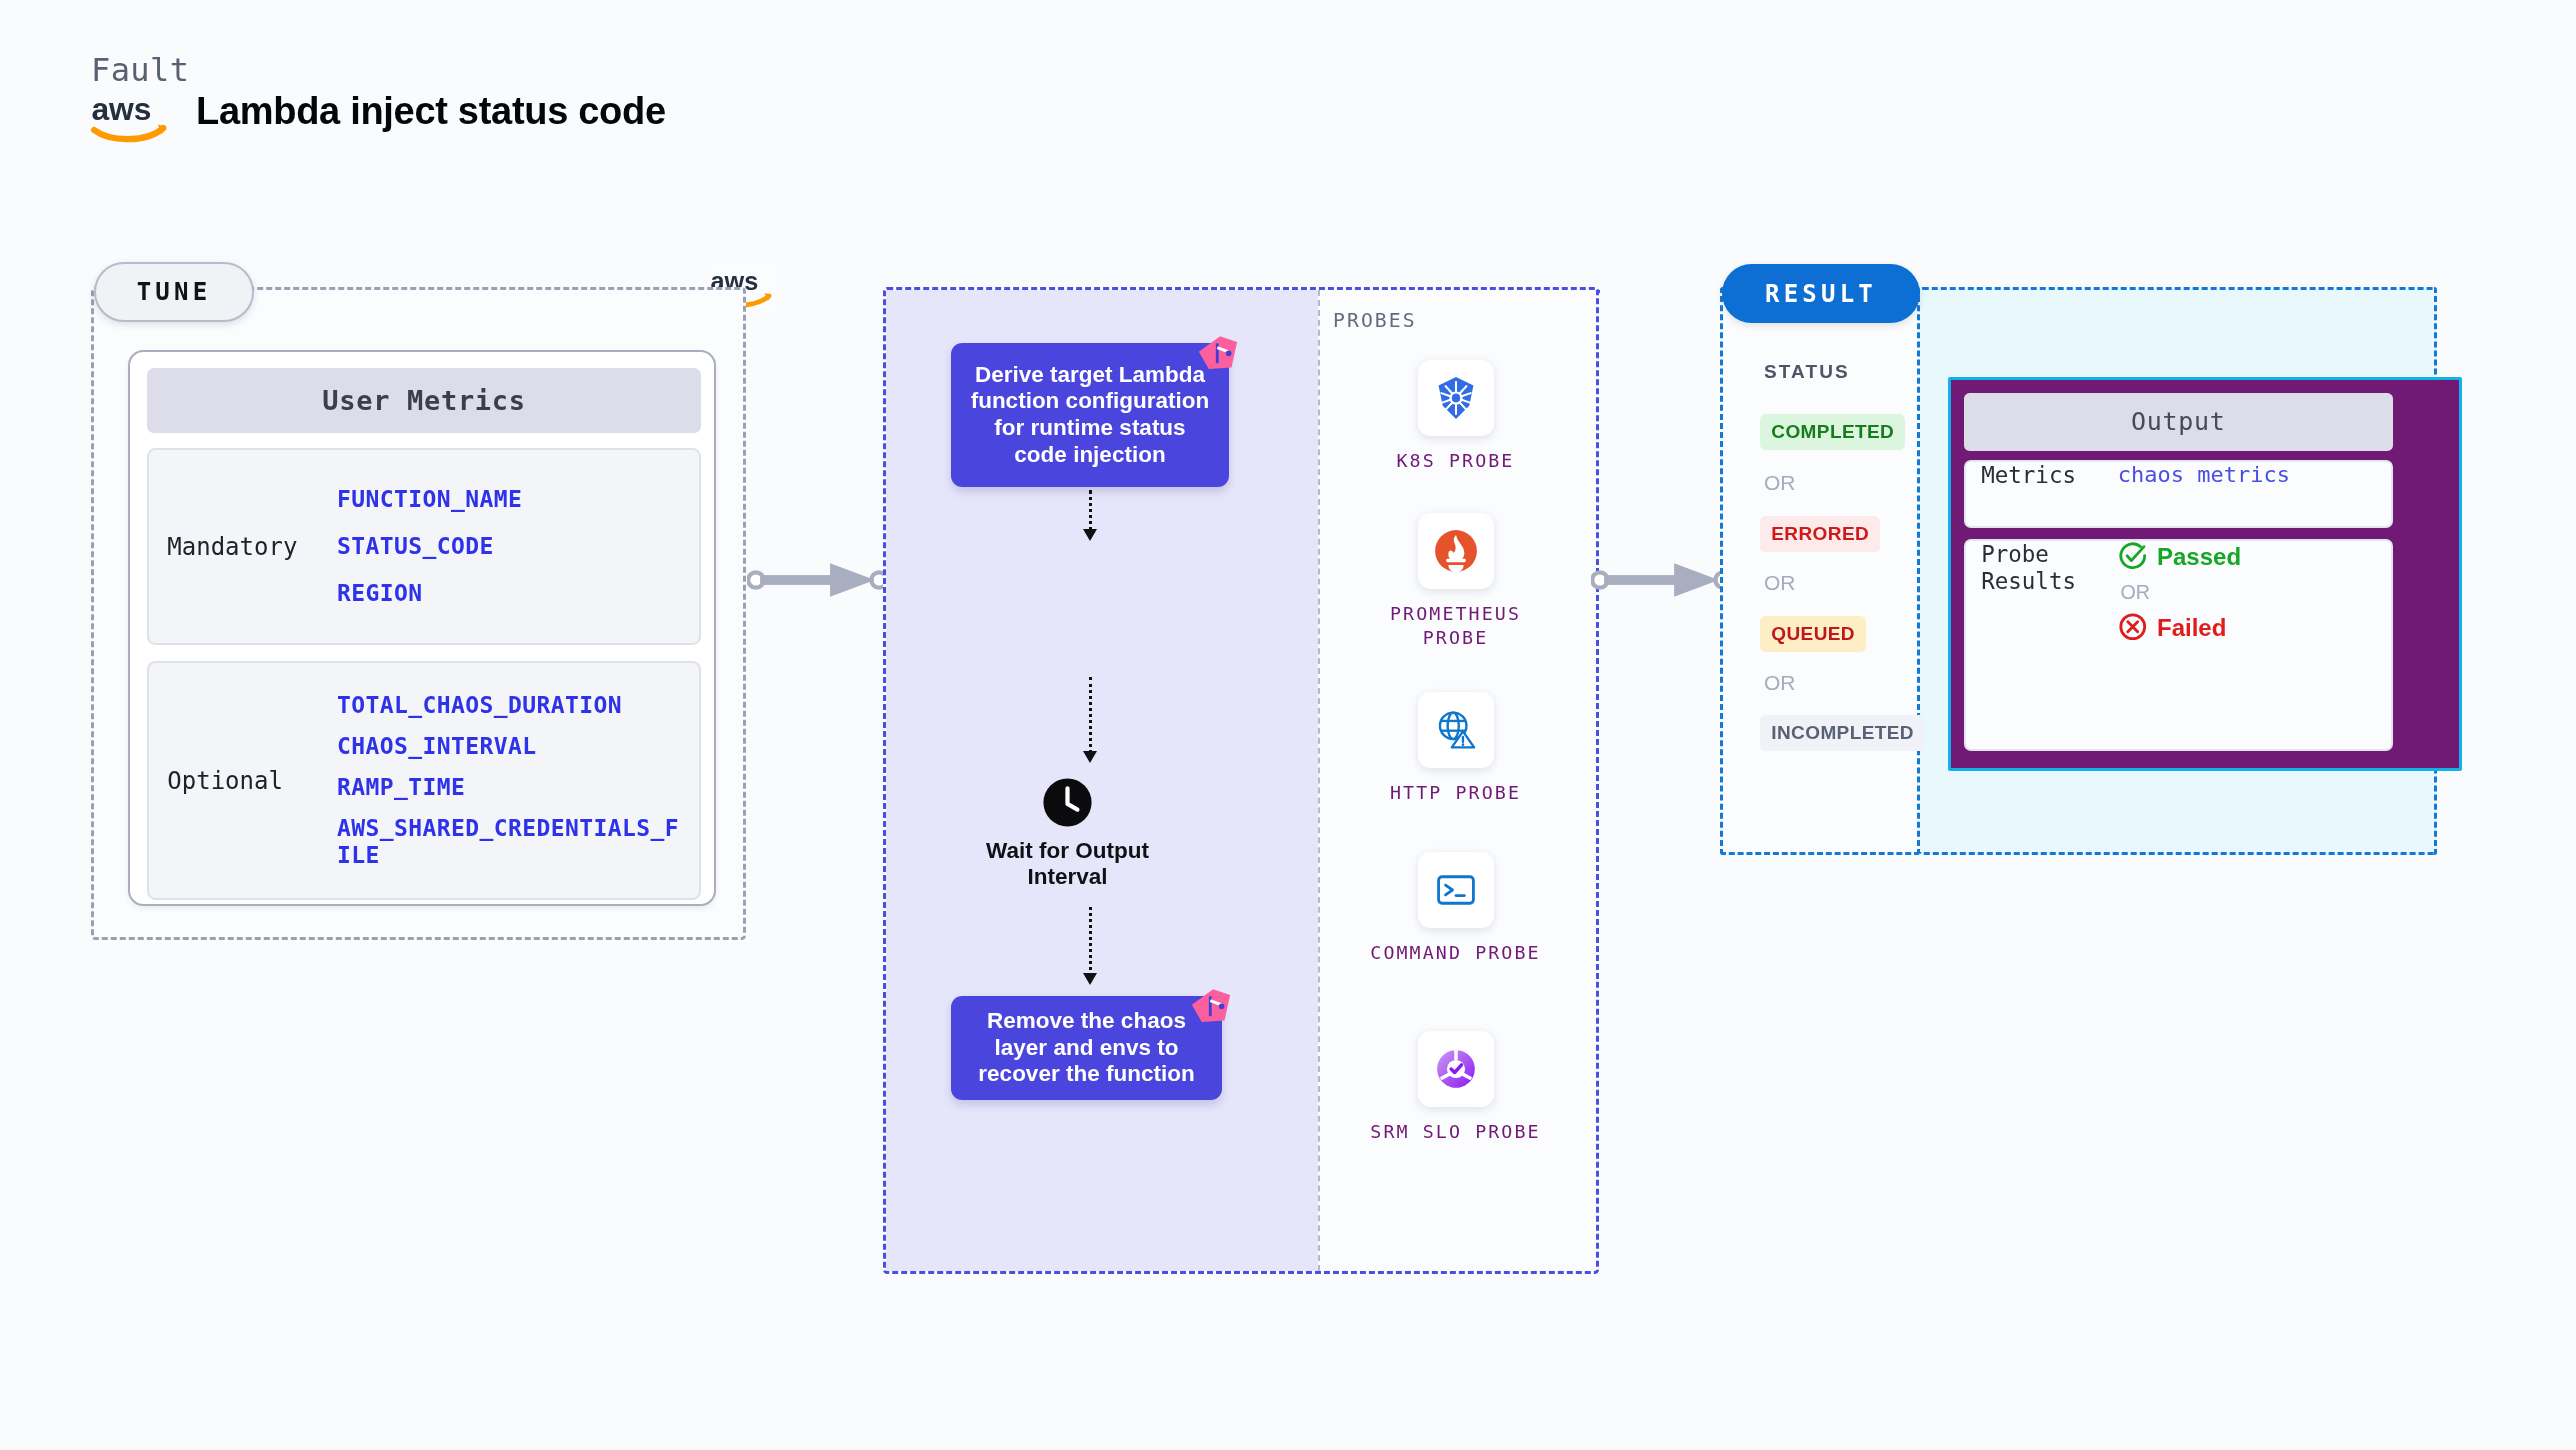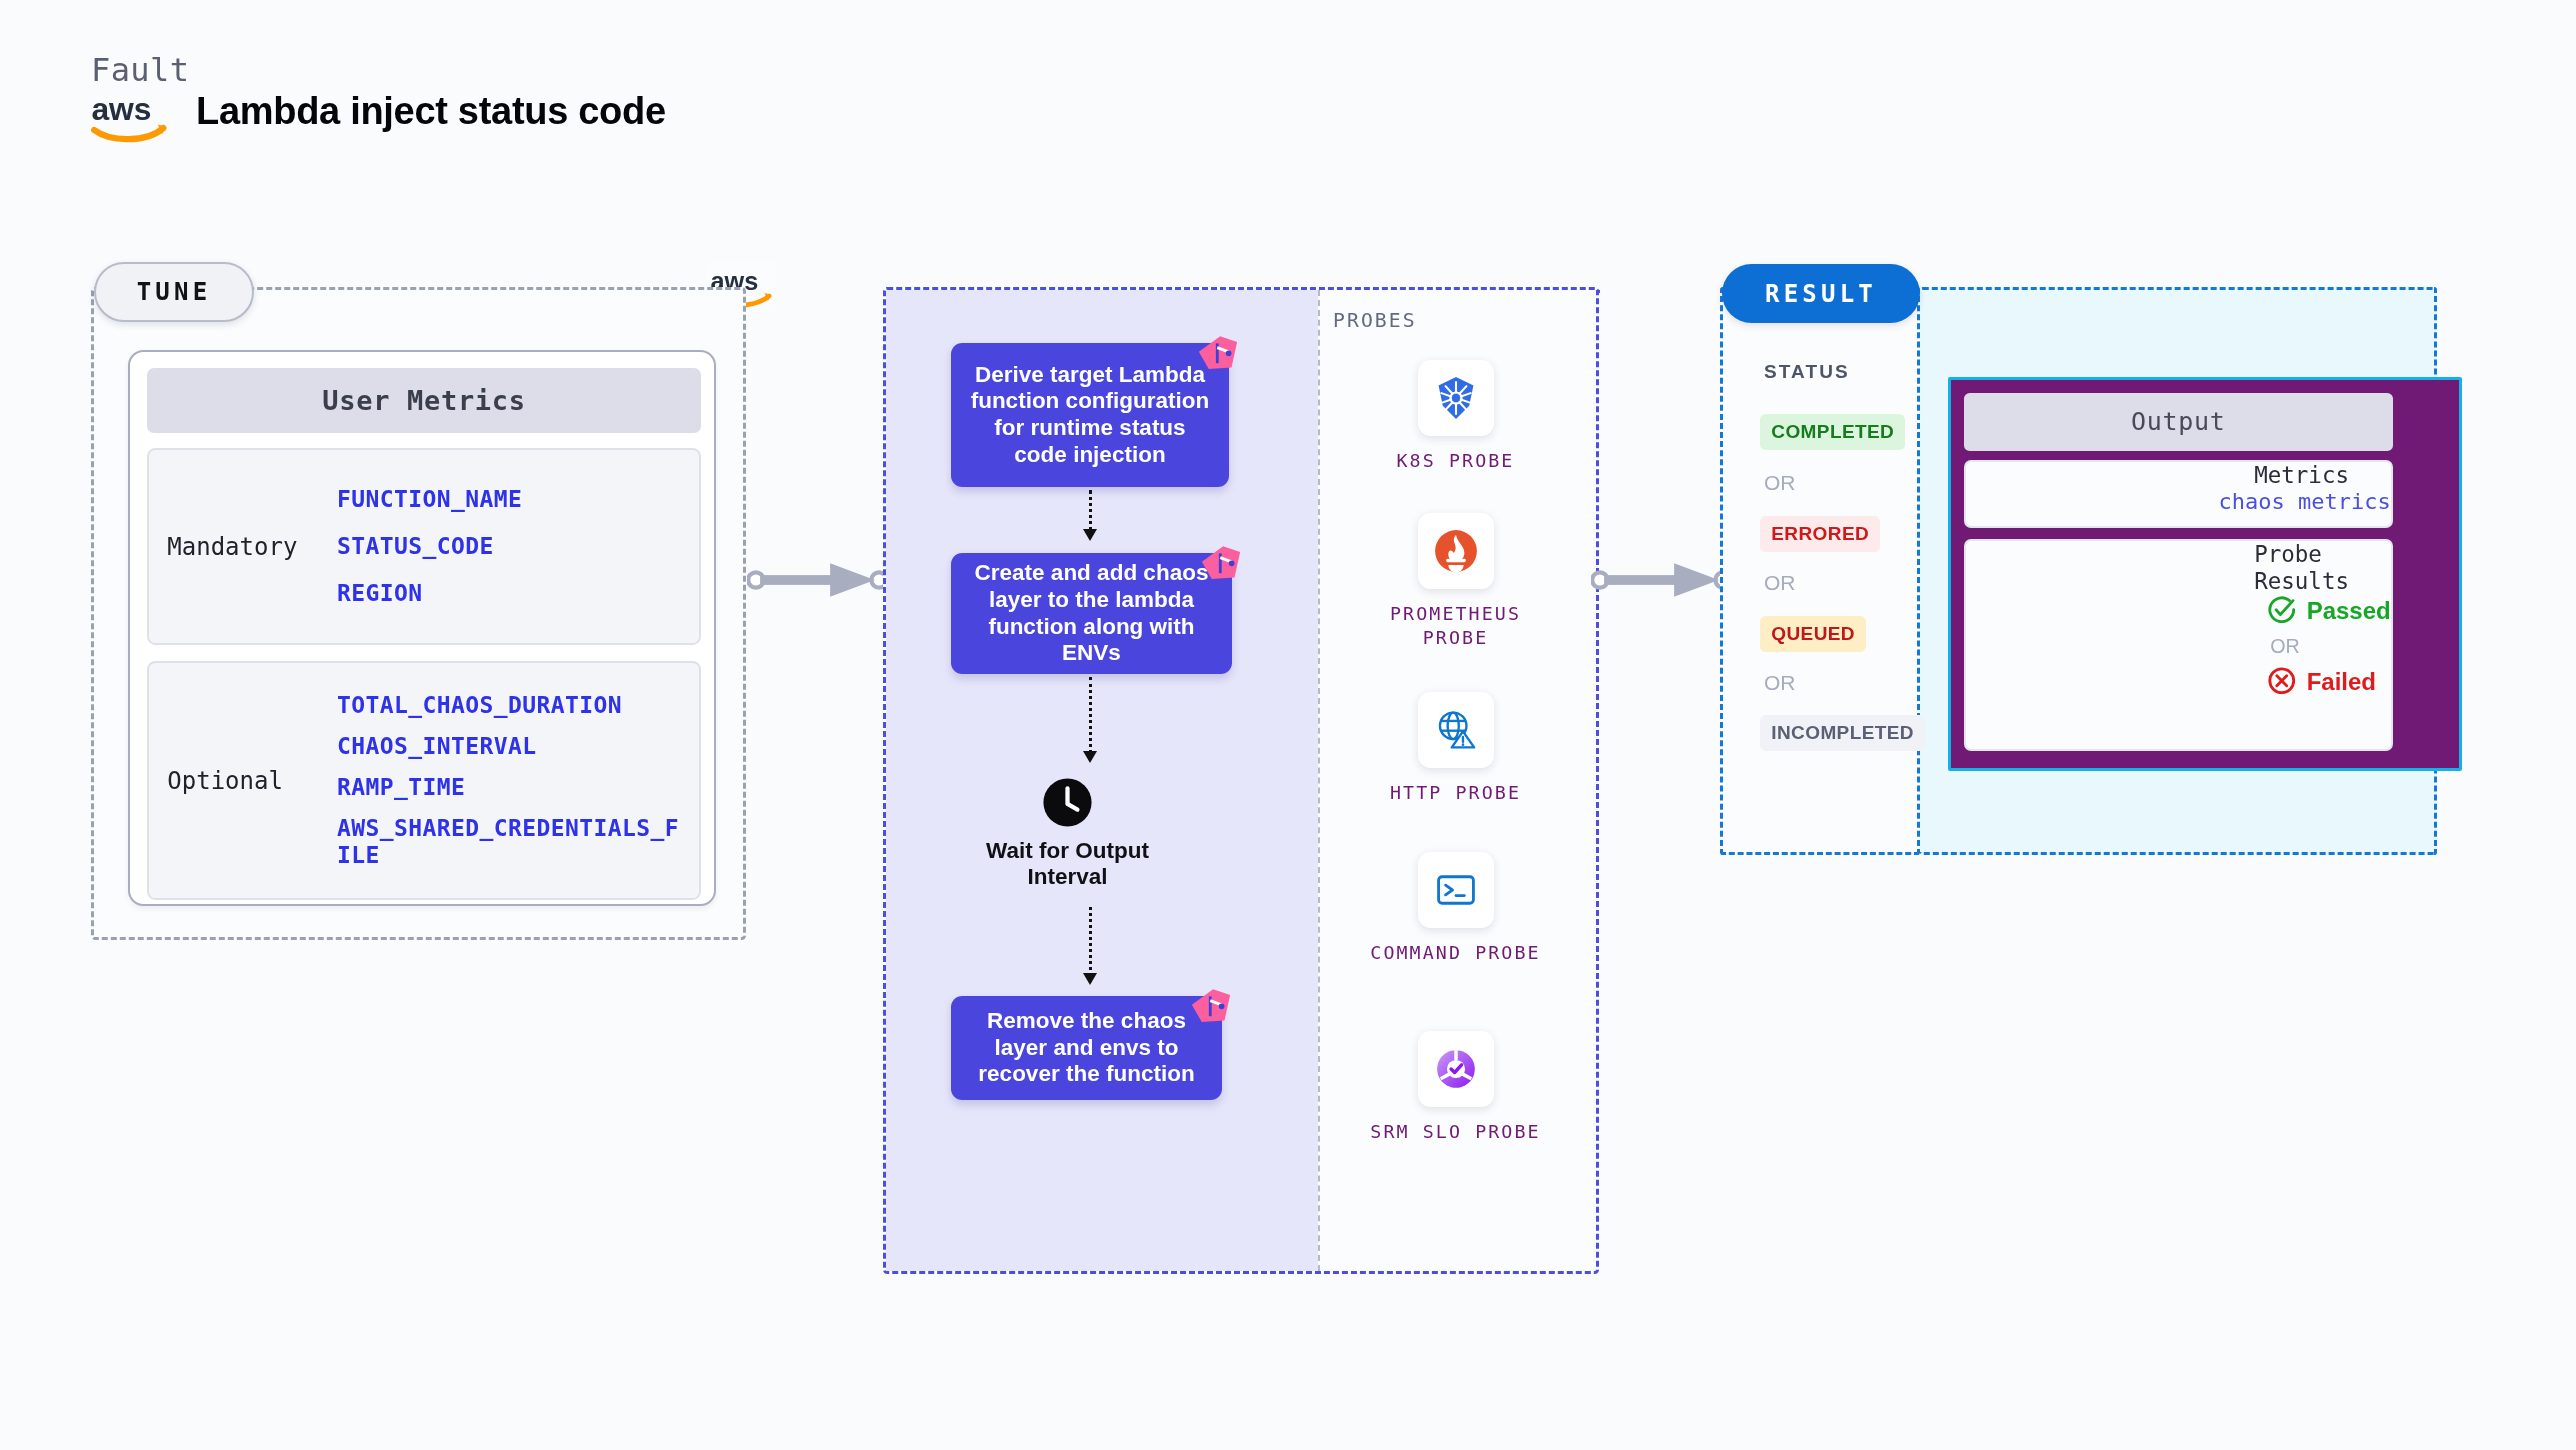--- a/index.html
+++ b/index.html
@@ -185,21 +185,21 @@
   #out-hd {
     position: absolute; left: 12.7px; top: 12.7px; width: 429px; height: 58px;
     background: #dcdde8; border-radius: 5.6px;
     display: flex; align-items: center; justify-content: center;
     font-family: "DejaVu Sans Mono", monospace;
     font-size: 25px; color: #474b59; letter-spacing: 0.7px;
   }
   .out-row {
     position: absolute; left: 12.7px; background: #fbfcfe;
     border: 2.1px solid #e4e6ee; border-radius: 7px;
-    display: flex; align-items: flex-end; flex-direction: column;
+    display: flex; align-items: flex-start;
   }
   #out-metrics { top: 80px; width: 429px; height: 68px; }
   #out-probe   { top: 159px; width: 429px; height: 212px; }
   .out-key {
     width: 152px; padding-left: 15.5px;
     font-family: "DejaVu Sans Mono", monospace;
     font-size: 22.5px; color: #2b2e38; line-height: 1.2;
   }
   .out-metric-val {
     font-family: "DejaVu Sans Mono", monospace;
@@ -303,31 +303,20 @@
         <path d="M4 28 L34 6 L58 14 L50 50 L18 52 Z" fill="#fb5f9e"></path>
         <path d="M30 16 L30 44" stroke="#3f3fd8" stroke-width="4"></path>
         <path d="M30 22 L46 28" stroke="#fff" stroke-width="4"></path>
         <circle cx="46" cy="30" r="4" fill="#3f3fd8"></circle>
       </svg>
     </div>
     <span>Derive target Lambda function configuration for runtime status code injection</span>
   </div>
   <div class="conn" style="left:1089px; top:490px; height:48px;"></div>
 
-  <div class="step-box" style="left:951px; top:553px; width:281px; height:121px;">
-    <div class="ribbon">
-      <svg viewBox="0 0 62 58">
-        <path d="M4 28 L34 6 L58 14 L50 50 L18 52 Z" fill="#fb5f9e"></path>
-        <path d="M30 16 L30 44" stroke="#3f3fd8" stroke-width="4"></path>
-        <path d="M30 22 L46 28" stroke="#fff" stroke-width="4"></path>
-        <circle cx="46" cy="30" r="4" fill="#3f3fd8"></circle>
-      </svg>
-    </div>
-    <span>Create and add chaos layer to the lambda function along with ENVs</span>
-  </div>
   <div class="conn" style="left:1089px; top:677px; height:83px;"></div>
 
   <div id="wait-node">
     <div class="clock">
       <svg viewBox="0 0 72 72">
         <circle cx="36" cy="36" r="34" fill="#0b0b0d"></circle>
         <path d="M36 16 L36 38 L50 46" stroke="#fff" stroke-width="6" fill="none" stroke-linecap="round" stroke-linejoin="round"></path>
       </svg>
     </div>
     <div id="wait-label">Wait for Output Interval</div>

